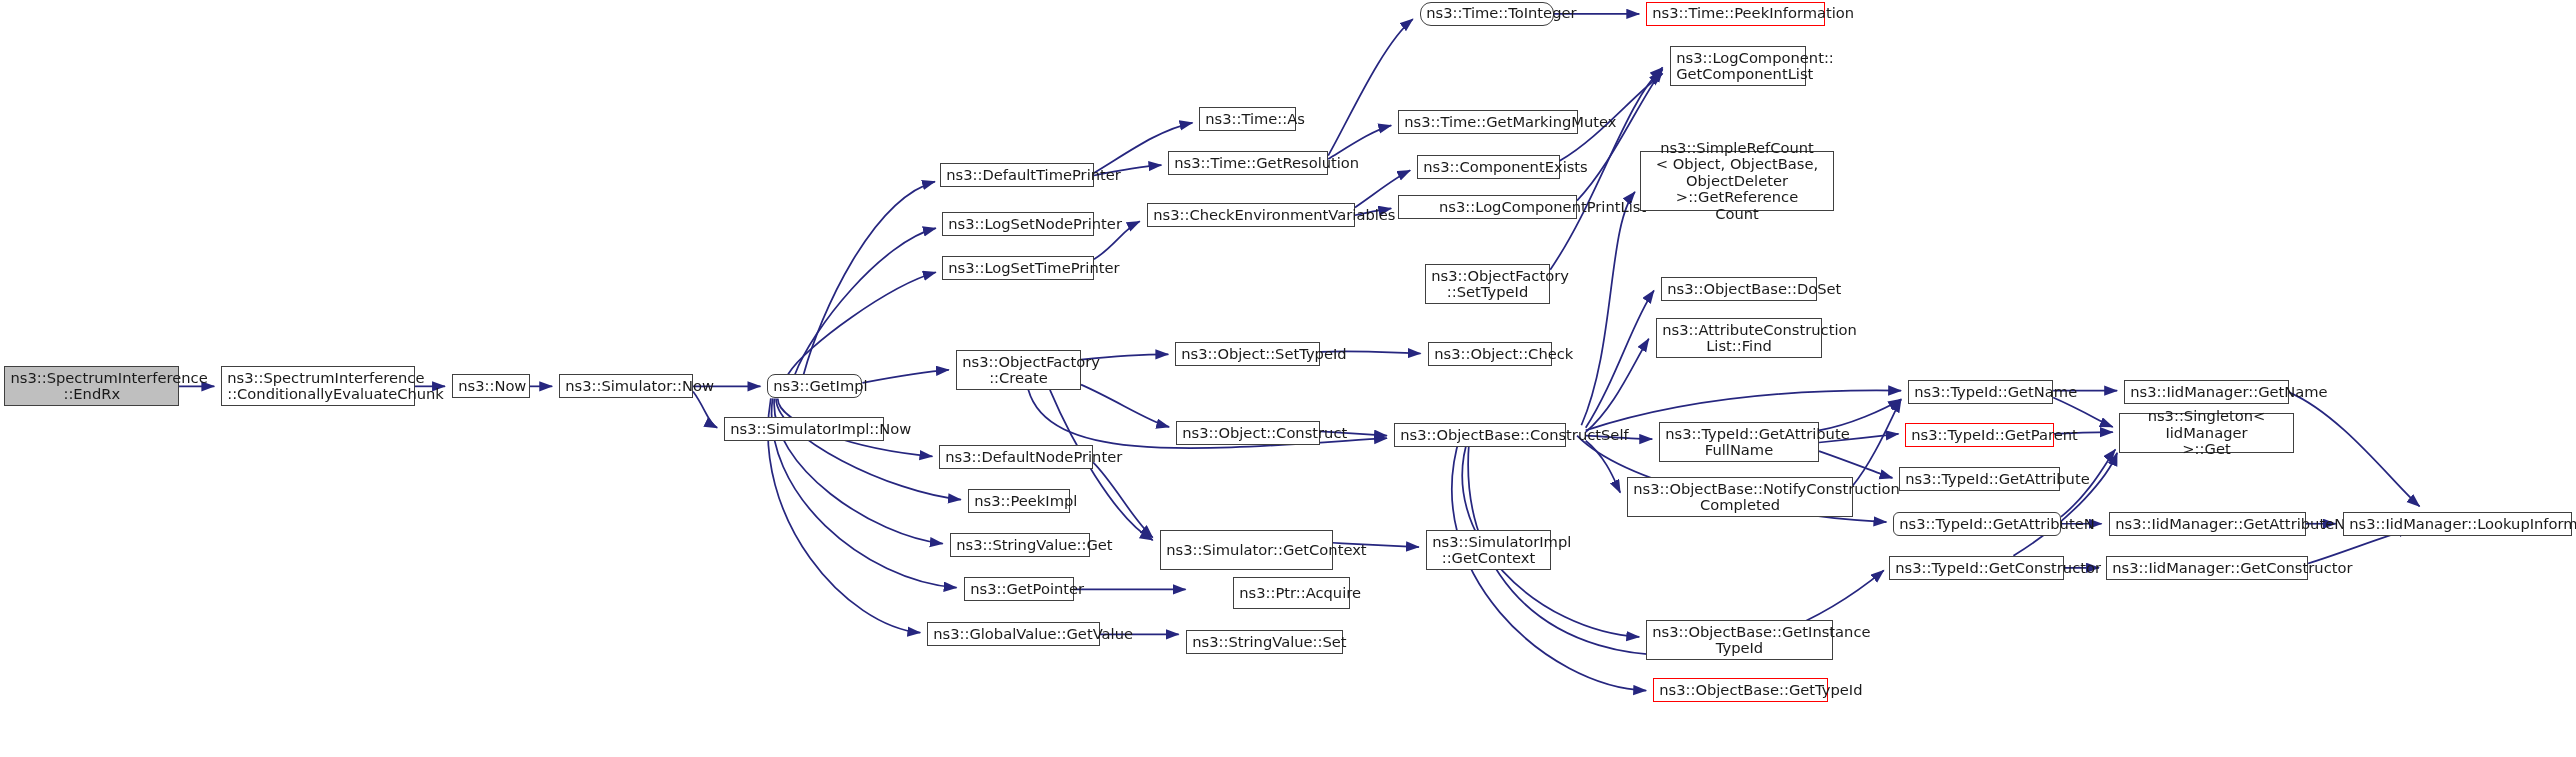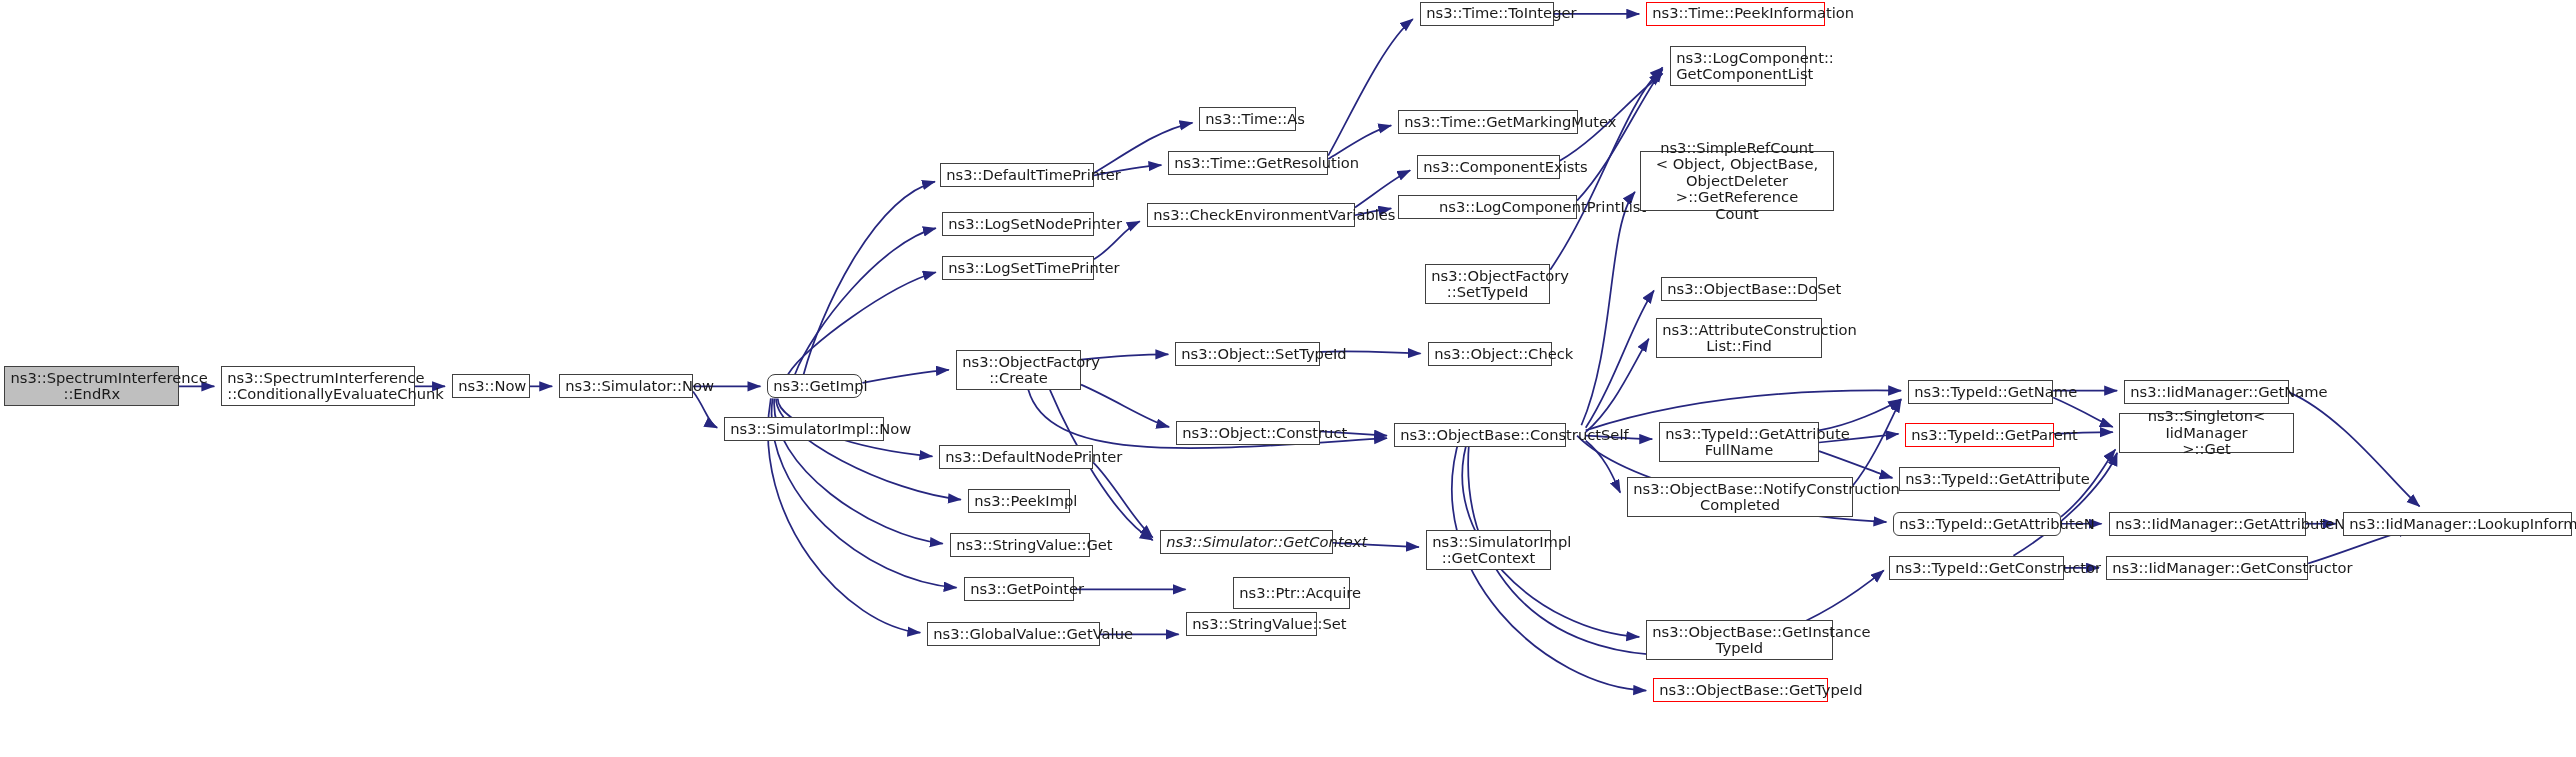--- a/index.html
+++ b/index.html
@@ -102,24 +102,24 @@
       <div class="node" style="left: 939px; top: 445px; width: 154px; height: 24px;"><span>ns3::DefaultNodePrinter</span></div>
       <div class="node" style="left: 968px; top: 489px; width: 102px; height: 24px;"><span>ns3::PeekImpl</span></div>
       <div class="node" style="left: 950px; top: 533px; width: 140px; height: 24px;"><span>ns3::StringValue::Get</span></div>
       <div class="node" style="left: 964px; top: 577px; width: 110px; height: 24px;"><span>ns3::GetPointer</span></div>
       <div class="node" style="left: 927px; top: 622px; width: 173px; height: 24px;"><span>ns3::GlobalValue::GetValue</span></div>
       <div class="node" style="left: 1199px; top: 107px; width: 97px; height: 24px;"><span>ns3::Time::As</span></div>
       <div class="node" style="left: 1168px; top: 151px; width: 160px; height: 24px;"><span>ns3::Time::GetResolution</span></div>
       <div class="node" style="left: 1147px; top: 203px; width: 208px; height: 24px;"><span>ns3::CheckEnvironmentVariables</span></div>
       <div class="node" style="left: 1175px; top: 342px; width: 145px; height: 24px;"><span>ns3::Object::SetTypeId</span></div>
       <div class="node" style="left: 1176px; top: 421px; width: 144px; height: 24px;"><span>ns3::Object::Construct</span></div>
-      <div class="node" style="left: 1160px; top: 530px; width: 173px; height: 24px; font-style: italic;"><span>ns3::Simulator::GetContext</span></div>
+      <div class="node" style="left: 1160px; top: 530px; width: 173px; height: 40px;"><span>ns3::Simulator::GetContext</span></div>
       <div class="node" style="left: 1233px; top: 577px; width: 117px; height: 32px;"><span>ns3::Ptr::Acquire</span></div>
-      <div class="node" style="left: 1186px; top: 612px; width: 131px; height: 24px;"><span>ns3::StringValue::Set</span></div>
-      <div class="node" style="left: 1420px; top: 1.7px; width: 134px; height: 24px;"><span>ns3::Time::ToInteger</span></div>
+      <div class="node" style="left: 1186px; top: 630px; width: 157px; height: 24px;"><span>ns3::StringValue::Set</span></div>
+      <div class="node" style="left: 1420px; top: 1.7px; width: 134px; height: 24px; border-radius: 11px;"><span>ns3::Time::ToInteger</span></div>
       <div class="node" style="left: 1398px; top: 110px; width: 180px; height: 24px;"><span>ns3::Time::GetMarkingMutex</span></div>
       <div class="node" style="left: 1417px; top: 155px; width: 143px; height: 24px;"><span>ns3::ComponentExists</span></div>
       <div class="node" style="left: 1398px; top: 195px; width: 179px; height: 24px; padding-left: 40px;"><span>ns3::LogComponentPrintList</span></div>
       <div class="node" style="left: 1425px; top: 264px; width: 125px; height: 40px;"><span>ns3::ObjectFactory
 ::SetTypeId</span></div>
       <div class="node" style="left: 1428px; top: 342px; width: 124px; height: 24px;"><span>ns3::Object::Check</span></div>
       <div class="node" style="left: 1394px; top: 423px; width: 172px; height: 24px; text-align: right;"><span>ns3::ObjectBase::ConstructSelf</span></div>
       <div class="node" style="left: 1426px; top: 530px; width: 125px; height: 40px;"><span>ns3::SimulatorImpl
 ::GetContext</span></div>
       <div class="node red" style="left: 1646px; top: 1.7px; width: 179px; height: 24px;"><span>ns3::Time::PeekInformation</span></div>

